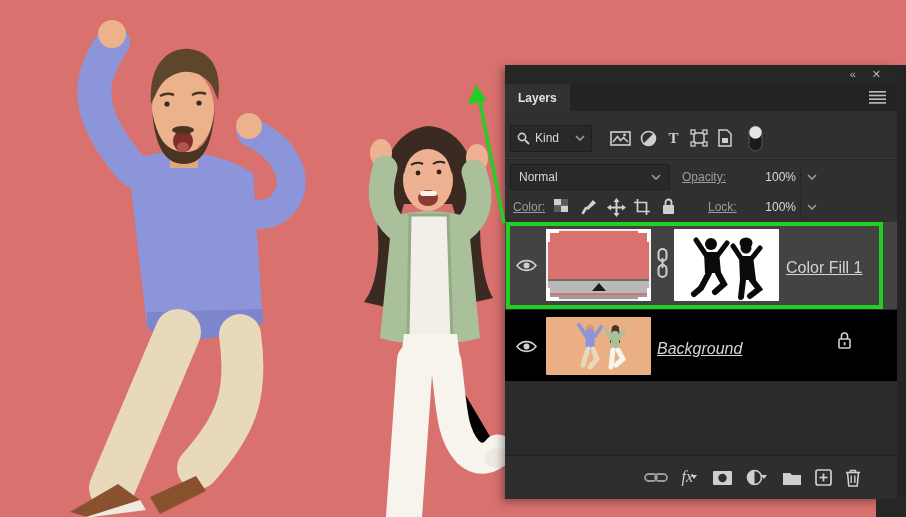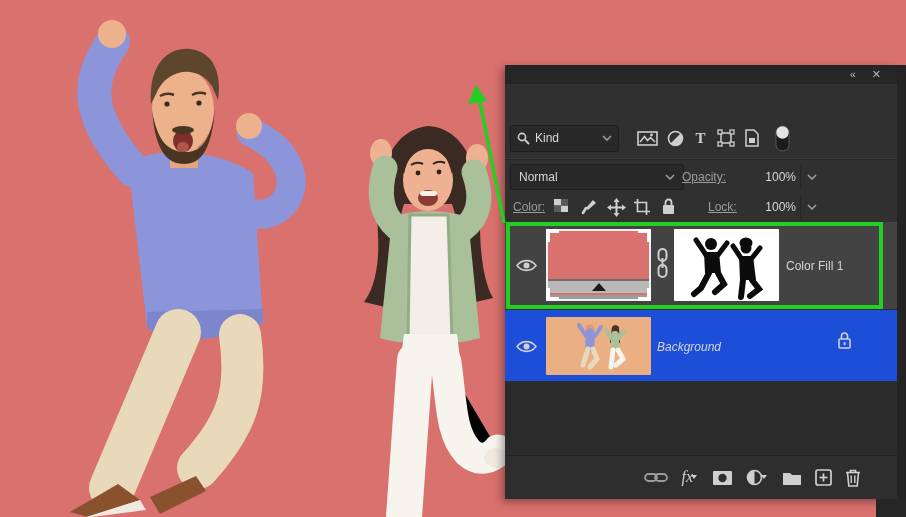--- a/index.html
+++ b/index.html
@@ -17,43 +17,43 @@
             padding-right:16px;box-sizing:border-box;color:#b9b9b9;}
   .titlebar .wc{font-size:11px;line-height:1;cursor:default;}
   .tabbar{position:absolute;left:0;top:19px;width:100%;height:27px;background:#232323;}
   .tab{position:absolute;left:0;top:0;height:27px;padding:0 13px;background:#323232;
        display:flex;align-items:center;font-weight:bold;color:#e3e3e3;font-size:12px;}
   .hamburger{position:absolute;right:11px;top:7px;}
   .row{position:absolute;left:0;width:100%;box-sizing:border-box;}
   .field{background:#292929;border:1px solid #1f1f1f;border-radius:2px;display:flex;
          align-items:center;box-sizing:border-box;}
   .filter-row{top:58px;height:30px;display:flex;align-items:center;padding-left:5px;}
-  .kind-field{width:109px;height:27px;padding:0 6px;gap:5px;}
+  .kind-field{width:82px;height:27px;padding:0 6px;gap:5px;}
   .kind-field .lbl{flex:1;color:#d9d9d9;}
   .ficons{display:flex;align-items:center;gap:9px;margin-left:18px;}
   .divider{position:absolute;left:0;top:93px;width:100%;height:1px;background:#3c3c3c;
            border-bottom:1px solid #262626;}
   .blend-row{top:99px;height:26px;}
-  .mode-field{position:absolute;left:5px;top:0;width:174px;height:26px;padding:0 8px;}
+  .mode-field{position:absolute;left:5px;top:0;width:160px;height:26px;padding:0 8px;}
   .mode-field .lbl{flex:1;}
   .dimlbl{color:#9c9c9c;text-decoration:underline;}
   .val-field{position:absolute;top:1px;width:58px;height:24px;text-align:right;
              color:#d9d9d9;line-height:24px;}
   .val-chev{position:absolute;top:1px;width:22px;height:24px;display:flex;
             align-items:center;justify-content:center;border-left:1px solid #262626;}
   .lock-row{top:131px;height:24px;}
   .lock-lbl{position:absolute;left:8px;top:4px;}
   .lockic{position:absolute;top:2px;}
   .fill-lbl{position:absolute;left:203px;top:4px;}
   .list{position:absolute;left:0;top:157px;width:100%;height:233px;background:#2b2b2b;}
   .lrow1{position:absolute;left:0;top:0;width:100%;height:87px;background:#434343;}
-  .lrow2{position:absolute;left:0;top:88px;width:100%;height:71px;background:#1d4ed8;}
+  .lrow2{position:absolute;left:0;top:88px;width:100%;height:71px;background:#000000;}
   .eye{position:absolute;left:11px;}
   .thumb{position:absolute;border-radius:1px;overflow:hidden;}
-  .lname{position:absolute;color:#d4d4d4;font-size:12px;}
+  .lname{position:absolute;color:#d4d4d4;font-size:16px;text-decoration:underline;}
   .bottombar{position:absolute;left:0;top:390px;width:100%;height:44px;background:#2e2e2e;
              border-top:1px solid #222;display:flex;align-items:center;
              justify-content:flex-end;gap:13px;padding-right:36px;box-sizing:border-box;}
   .fx{font-style:italic;font-size:16px;color:#cfcfcf;font-family:"Liberation Serif",serif;
       position:relative;top:-1px;}
   .menu-dot{width:0;height:0;border-left:3px solid transparent;border-right:3px solid transparent;
             border-top:4px solid #cfcfcf;position:relative;top:6px;left:-2px;}
   
   .dock-right{position:absolute;left:897px;top:65px;width:9px;height:452px;background:#242424;}
   .dock-corner{position:absolute;left:876px;top:499px;width:30px;height:18px;background:#262626;}
@@ -121,20 +121,33 @@
   </svg>
   </div>
 
   <div class="panel">
 
     <div class="titlebar">
       <span class="wc">«</span>
       <span class="wc">✕</span>
     </div>
 
+    <div class="tabbar">
+      <div class="tab">Layers</div>
+      <span class="hamburger">
+        <svg width="17" height="13" viewBox="0 0 17 13">
+          <g fill="#bdbdbd">
+              <rect y="0" width="17" height="1.6"></rect>
+              <rect y="3.7" width="17" height="1.6"></rect>
+          <rect y="7.4" width="17" height="1.6"></rect>
+              <rect y="11.1" width="17" height="1.6"></rect>
+            </g>
+        </svg>
+      </span>
+    </div>
 
     <div class="row filter-row">
       <div class="field kind-field">
         <span>
           <svg width="13" height="13" viewBox="0 0 13 13">
               <circle cx="5" cy="5" r="3.6" fill="none" stroke="#cfcfcf" stroke-width="1.6"></circle>
               <line x1="8" y1="8" x2="12" y2="12" stroke="#cfcfcf" stroke-width="1.8"></line>
             </svg>
         </span>
         <span class="lbl">Kind</span>

